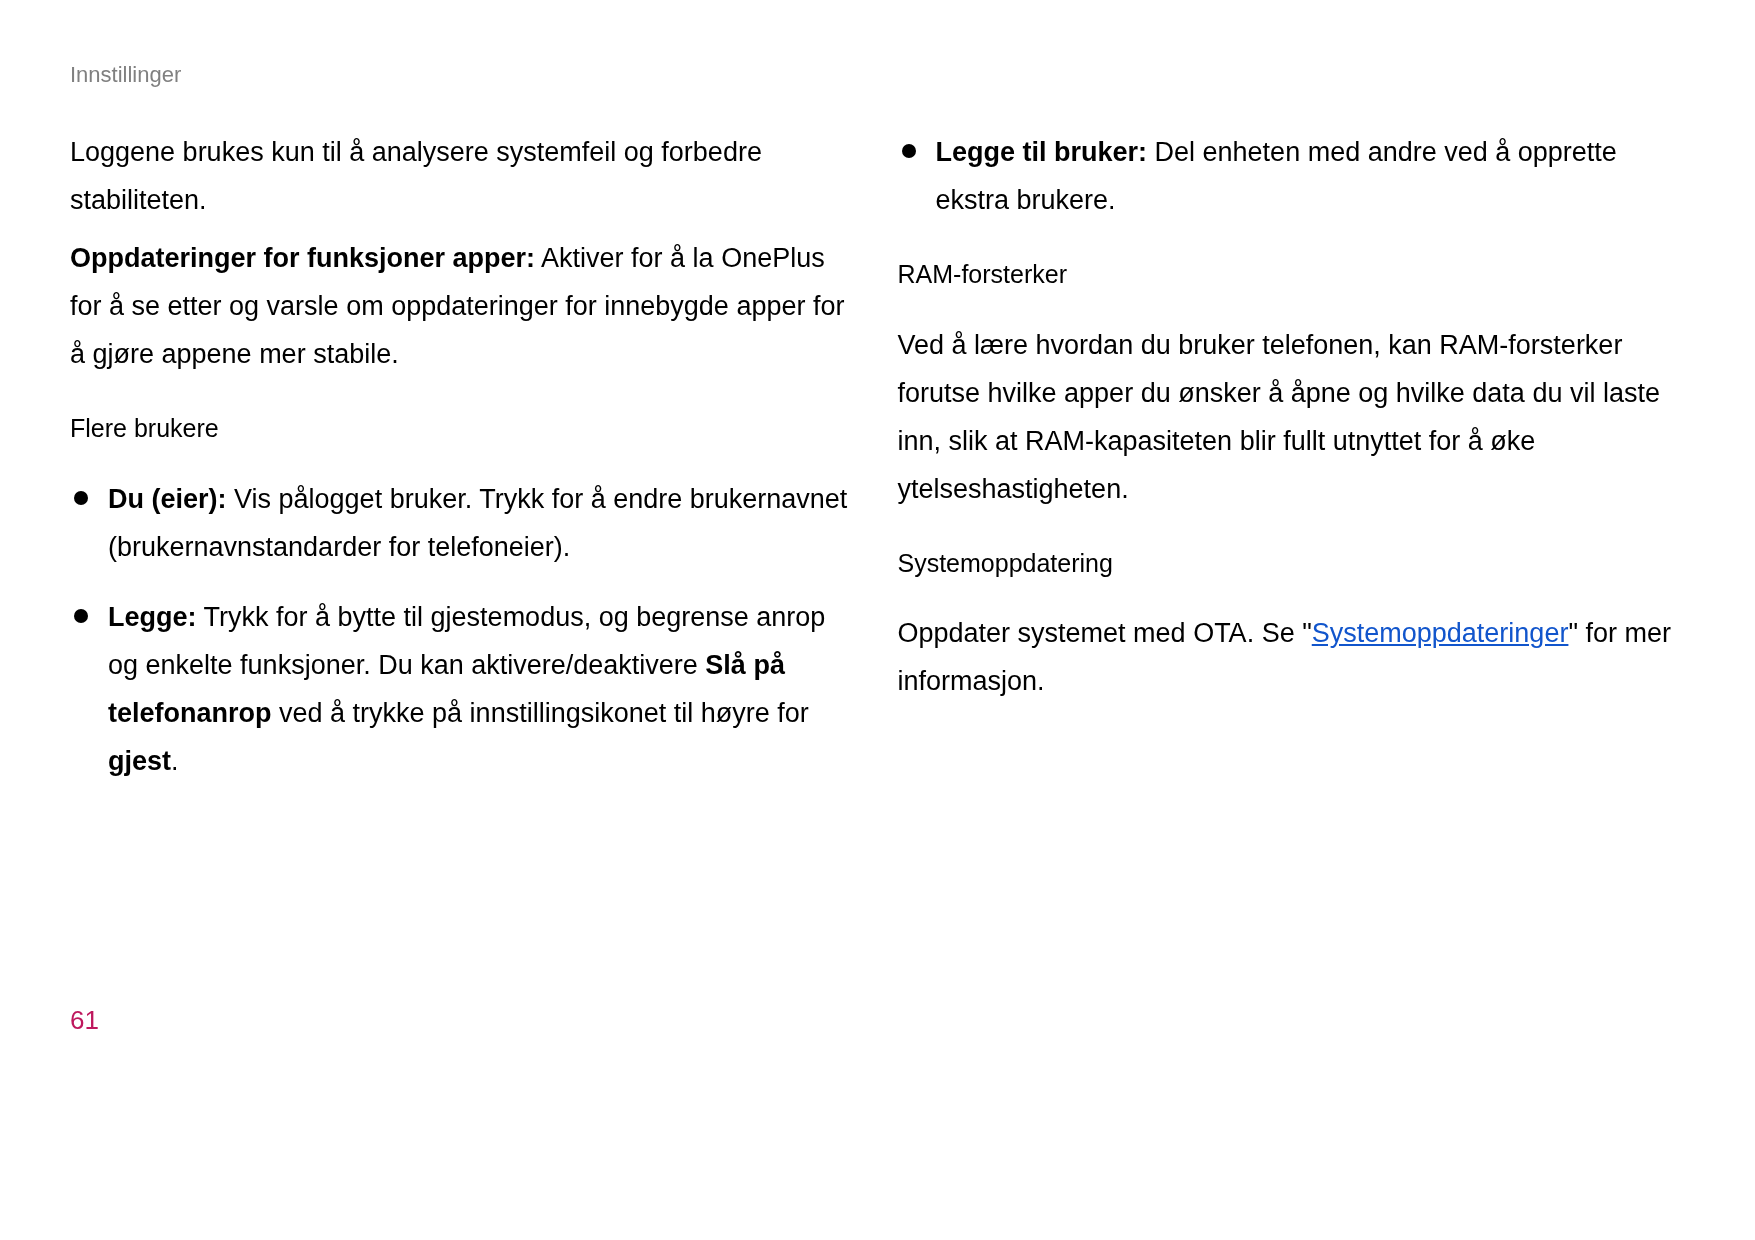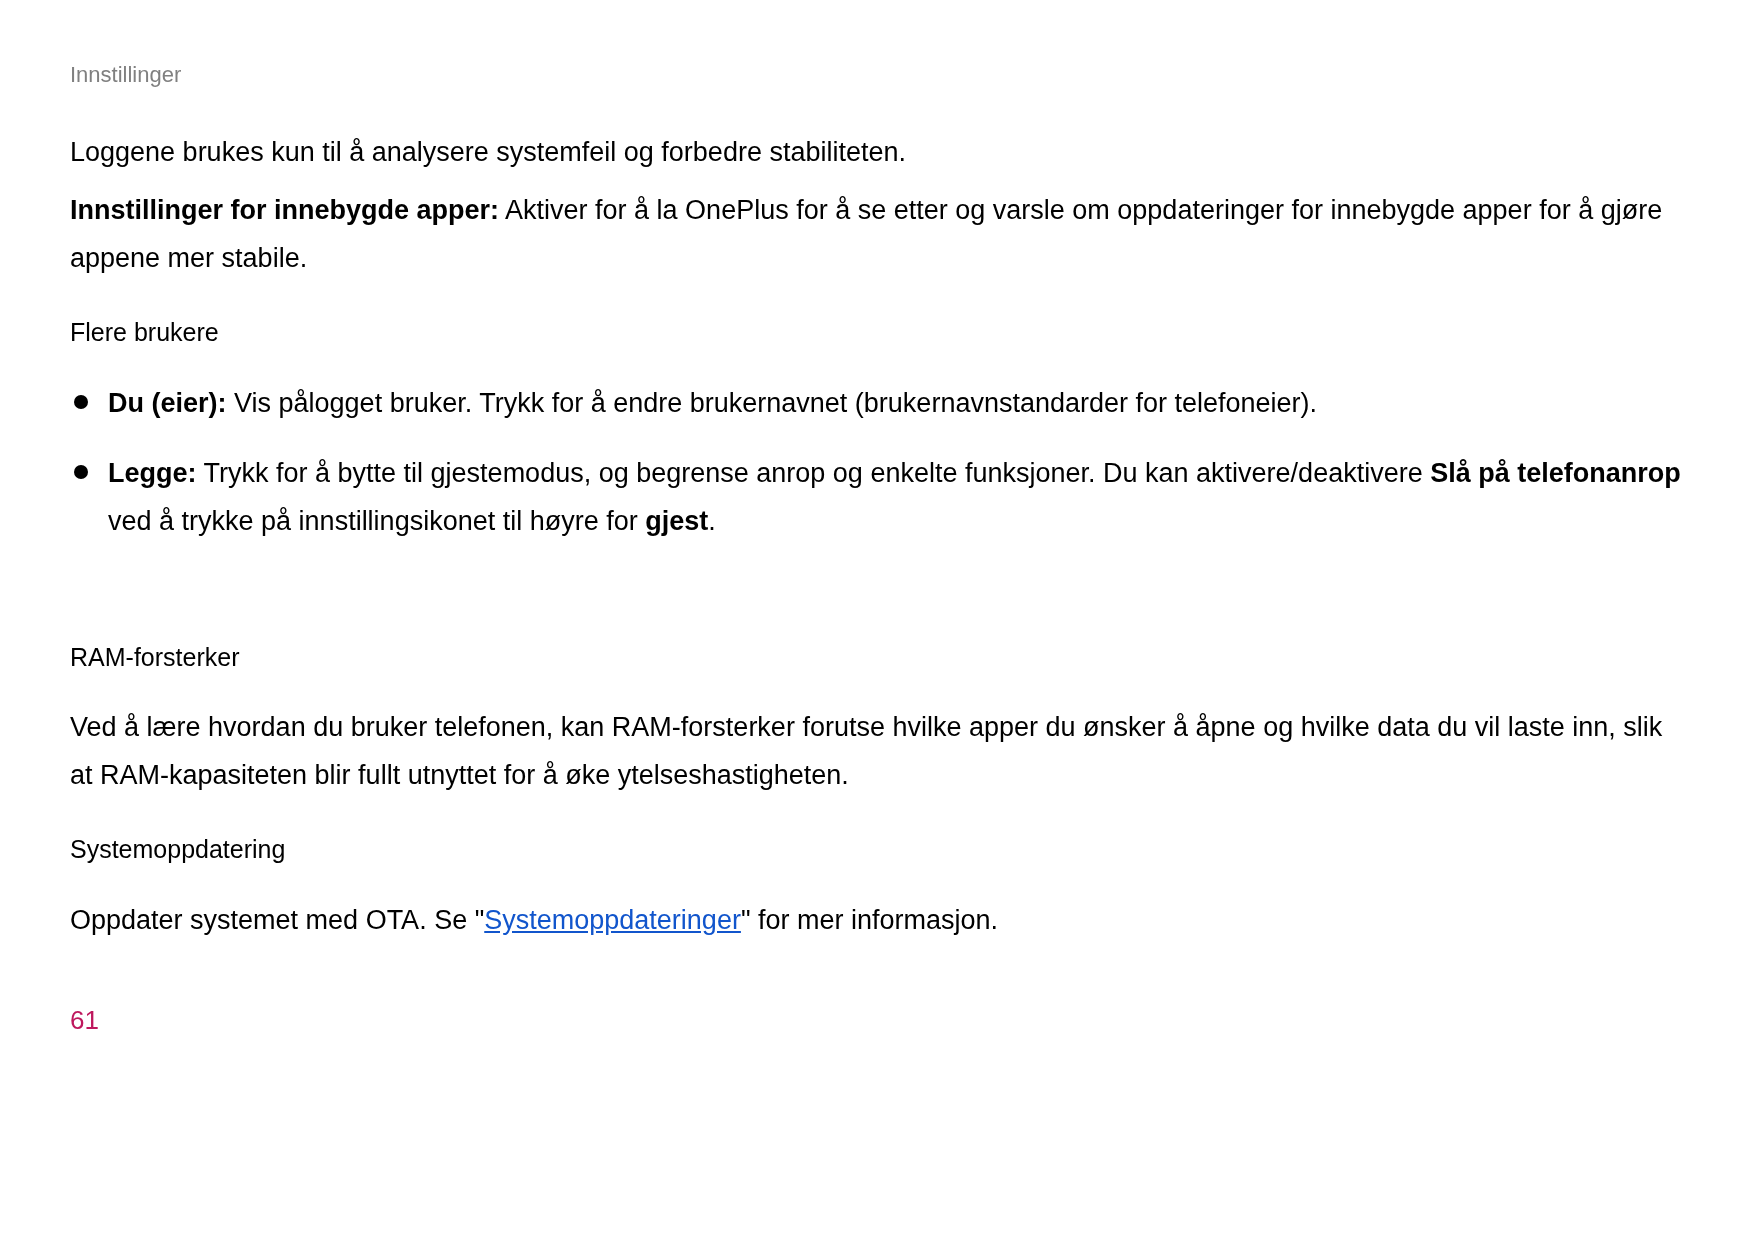--- a/index.html
+++ b/index.html
@@ -18,21 +18,20 @@
     box-sizing: border-box;
     padding: 62px 70px 30px 70px;
   }
   .header-label {
     font-size: 22px;
     color: #808080;
     margin-bottom: 40px;
   }
   .columns {
     display: flex;
-    flex-direction: column;
     gap: 40px;
     justify-content: center;
   }
   .col {
     flex: 1;
     font-size: 27px;
     line-height: 1.78;
     color: #000000;
   }
   .para {
@@ -87,38 +86,43 @@
 
   <div class="header-label">Innstillinger</div>
 
   <div class="columns">
 
     <div class="col">
 
       <p class="para">Loggene brukes kun til å analysere systemfeil og forbedre stabiliteten.</p>
 
       <p class="para">
-        <span class="bold">Innstillinger for innebygde apper:</span><span> Aktiver for å la OnePlus for å se etter og varsle om oppdateringer for innebygde apper for å gjøre appene mer stabile.</span>
+        <span class="bold">Oppdateringer for funksjoner apper:</span><span> Aktiver for å la OnePlus for å se etter og varsle om oppdateringer for innebygde apper for å gjøre appene mer stabile.</span>
       </p>
 
       <div class="h2">Flere brukere</div>
 
       <ul class="bullets">
         <li>
           <span class="bold">Du (eier):</span><span> Vis pålogget bruker. Trykk for å endre brukernavnet (brukernavnstandarder for telefoneier).</span>
         </li>
         <li>
           <span class="bold">Legge:</span><span> Trykk for å bytte til gjestemodus, og begrense anrop og enkelte funksjoner. Du kan aktivere/deaktivere </span><span class="bold">Slå på telefonanrop</span><span> ved å trykke på innstillingsikonet til høyre for </span><span class="bold">gjest</span><span>.</span>
         </li>
       </ul>
 
     </div>
 
     <div class="col">
 
+      <ul class="bullets">
+        <li>
+          <span class="bold">Legge til bruker:</span><span> Del enheten med andre ved å opprette ekstra brukere.</span>
+        </li>
+      </ul>
 
       <div class="h2">RAM-forsterker</div>
 
       <p class="para">Ved å lære hvordan du bruker telefonen, kan RAM-forsterker forutse hvilke apper du ønsker å åpne og hvilke data du vil laste inn, slik at RAM-kapasiteten blir fullt utnyttet for å øke ytelseshastigheten.</p>
 
       <div class="h2">Systemoppdatering</div>
 
       <p class="para">
         <span>Oppdater systemet med OTA. Se "</span><span class="link">Systemoppdateringer</span><span>" for mer informasjon.</span>
       </p>

